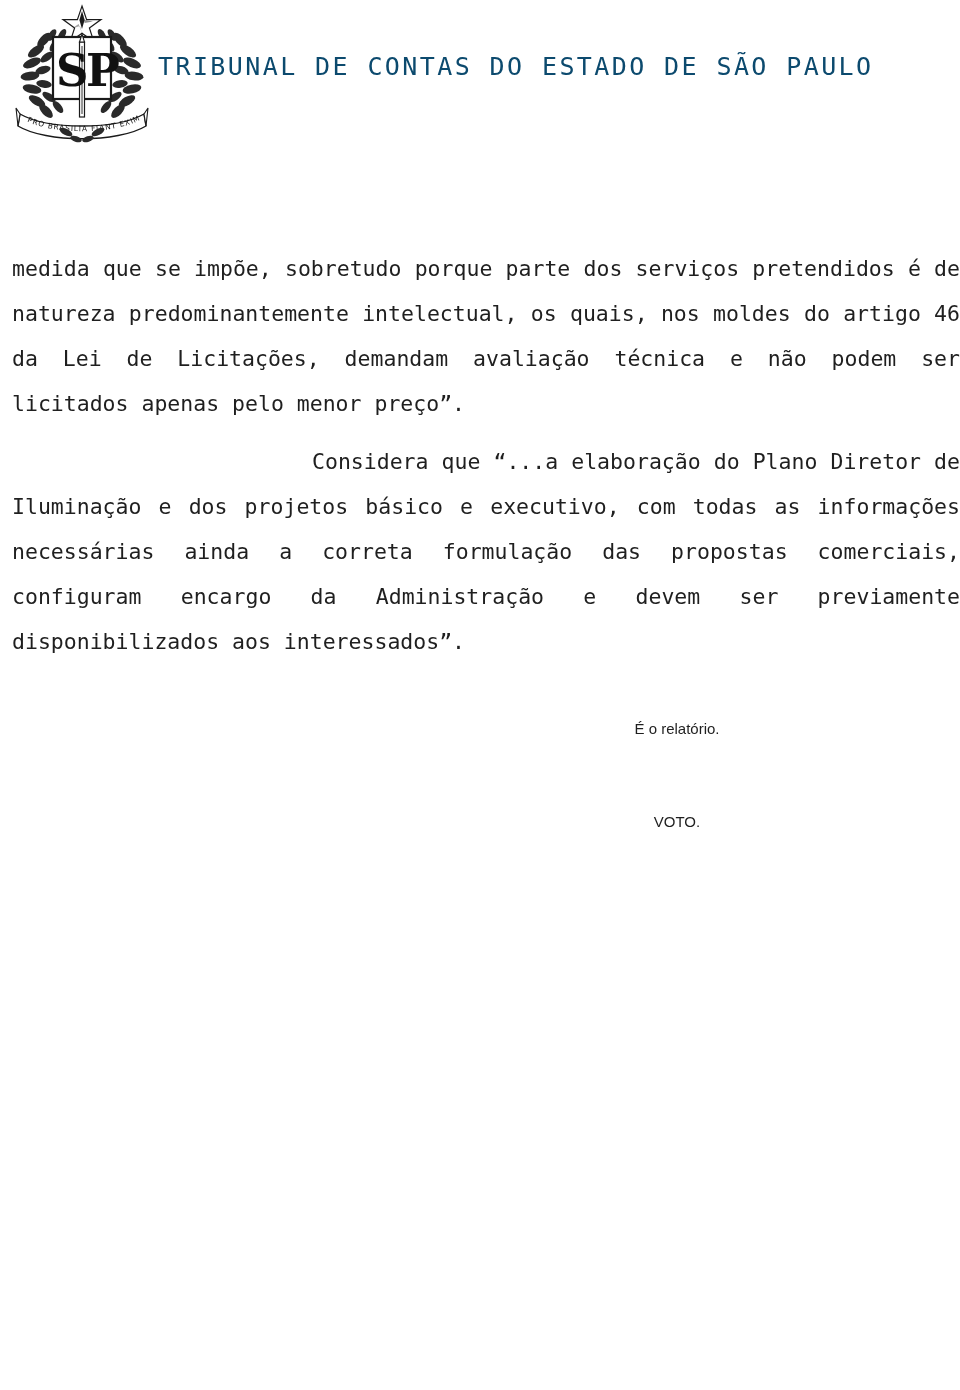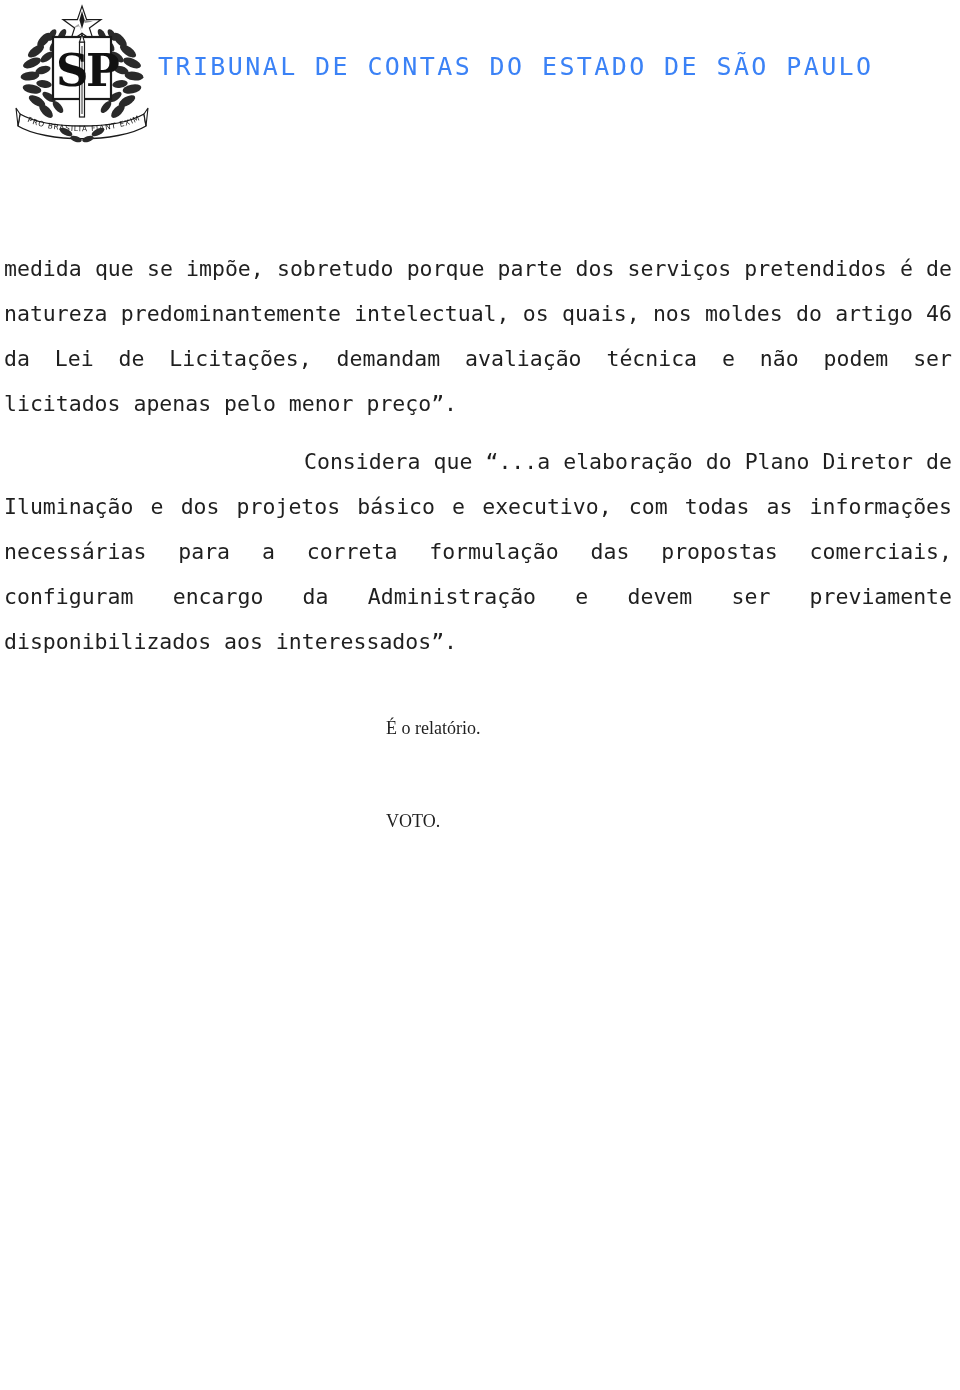--- a/index.html
+++ b/index.html
@@ -32,28 +32,28 @@
     width: 136px;
     height: 152px;
   }
   .header-title {
     position: absolute;
     left: 158px;
     top: 52px;
     font-family: "DejaVu Sans Mono", "Liberation Mono", monospace;
     font-size: 25px;
     letter-spacing: 2.4px;
-    color: #3b82f6;
+    color: #0c4a6e;
     white-space: nowrap;
   }
 
   
   .body-text {
     position: absolute;
-    left: 4px;
+    left: 12px;
     top: 246px;
     width: 948px;
   }
   p.para {
     margin: 0 0 0 0;
     font-family: "DejaVu Sans Mono", "Liberation Mono", monospace;
     font-size: 21.5px;
     line-height: 45px;
     text-align: justify;
     text-justify: inter-word;
@@ -68,27 +68,28 @@
   .indent-380::before {
     content: "";
     display: inline-block;
     width: 372px;
   }
   .gap-sm { height: 13px; }
   .gap-md { height: 42px; }
   .gap-lg { height: 48px; }
 
   .centered-line {
-    font-family: Liberation Serif, serif;
-    font-size: 18px;
+    font-family: Liberation Sans, sans-serif;
+    font-size: 15px;
     line-height: 45px;
     margin: 0;
     padding-left: 382px;
     color: #1f1f1f;
     white-space: nowrap;
+    text-align: center;
   }
   b.bold { font-weight: bold; }
 </style>
 </head>
 <body>
 
 <div class="page">
 
   <div class="header">
 
@@ -175,21 +176,21 @@
 
     <div class="header-title">TRIBUNAL DE CONTAS DO ESTADO DE SÃO PAULO</div>
   </div>
 
   <div class="body-text">
 
     <p class="para">medida que se impõe, sobretudo porque parte dos serviços pretendidos é de natureza predominantemente intelectual, os quais, nos moldes do artigo 46 da Lei de Licitações, demandam avaliação técnica e não podem ser licitados apenas pelo menor preço”.</p>
 
     <div class="gap-sm"></div>
 
-    <p class="para indent-310">Considera que “...a elaboração do Plano Diretor de Iluminação e dos projetos básico e executivo, com todas as informações necessárias para a correta formulação das propostas comerciais, configuram encargo da Administração e devem ser previamente disponibilizados aos interessados”.</p>
+    <p class="para indent-310">Considera que “...a elaboração do Plano Diretor de Iluminação e dos projetos básico e executivo, com todas as informações necessárias ainda a correta formulação das propostas comerciais, configuram encargo da Administração e devem ser previamente disponibilizados aos interessados”.</p>
 
     <div class="gap-md"></div>
 
     <p class="centered-line">É o relatório.</p>
 
     <div class="gap-lg"></div>
 
     <p class="centered-line">VOTO.</p>
 
     <div class="gap-md"></div>

